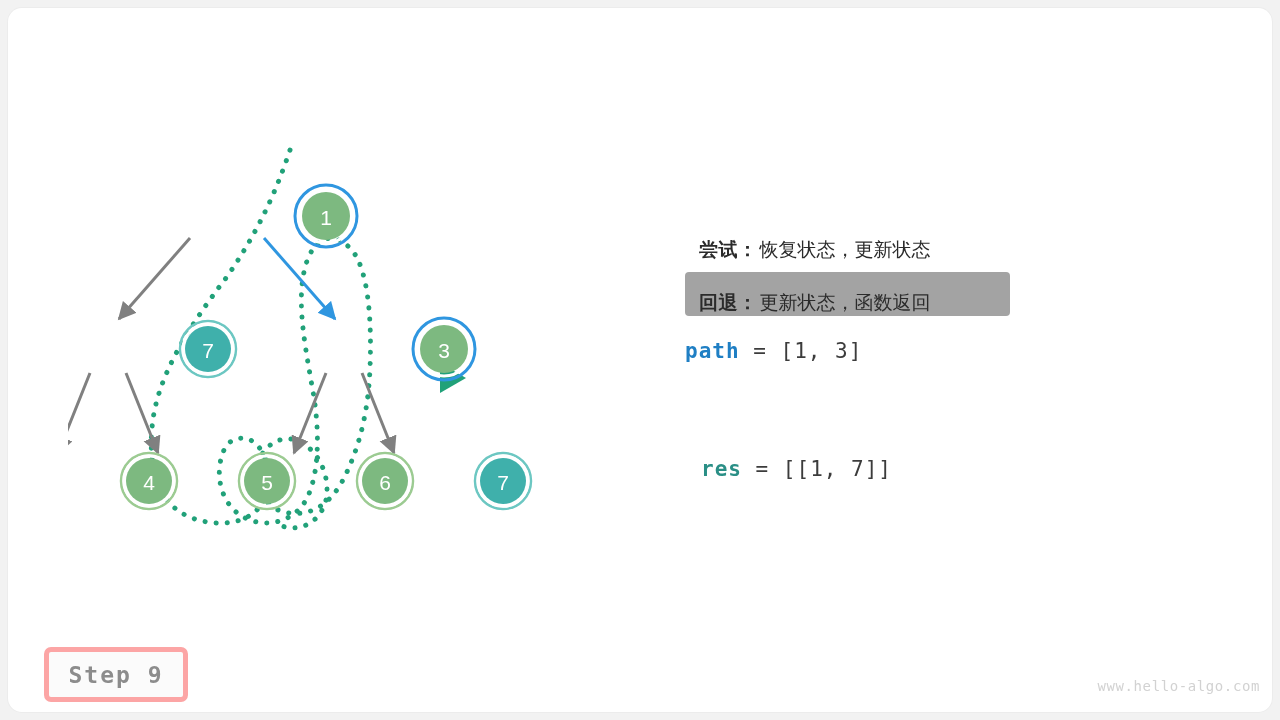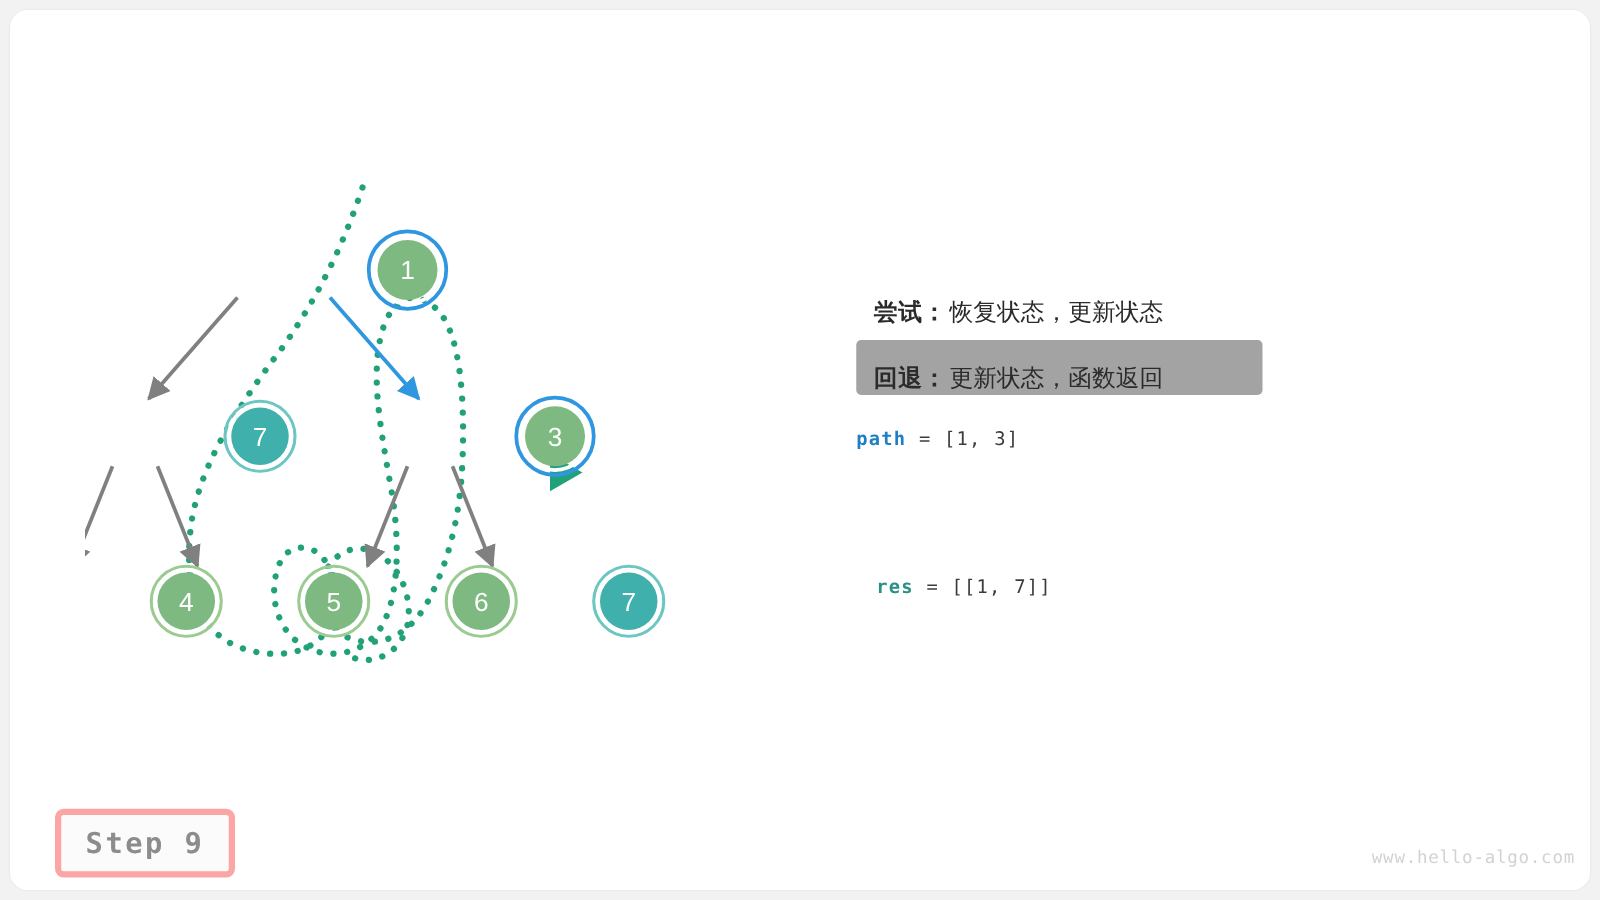--- a/index.html
+++ b/index.html
@@ -30,21 +30,21 @@
     font-size:19px;color:#2b2b2b;
     border-radius:4px;
     width:325px;
   }
   .legend-row.active{background:#a3a3a3;align-items:flex-end;}
   .legend-label{font-weight:bold;margin-right:2px;letter-spacing:.5px;}
   .legend-text{font-weight:normal;}
 
   .codeline{
     font-family:"DejaVu Sans Mono","Liberation Mono",monospace;
-    font-size:15px;letter-spacing:1px;
+    font-size:21px;letter-spacing:1px;
     color:#3c3c3c;
     display:flex;align-items:center;
     height:46px;
     white-space:pre;
   }
   #path-line{margin-top:12px;}
   #res-line{margin-top:72px;}
   .var-path{color:#1f7fc4;font-weight:bold;}
   .var-res{color:#2a8f86;font-weight:bold;margin-left:16px;}
   .code-rest{color:#3c3c3c;text-align:right;}

